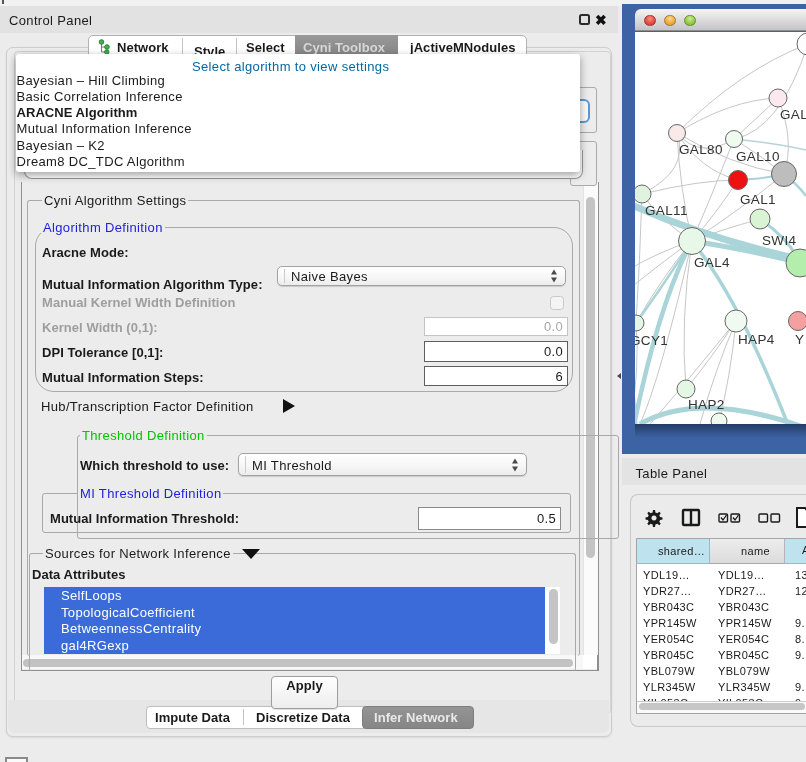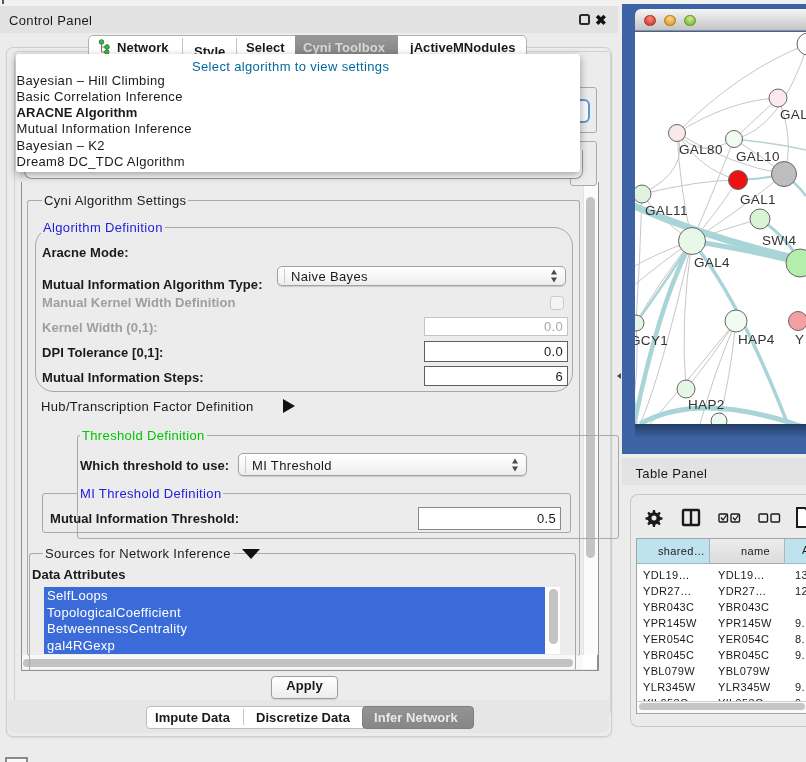--- a/index.html
+++ b/index.html
@@ -119,25 +119,25 @@
 </div>
 <div class="abs b" style="left:50px;top:511px;">Mutual Information Threshold:</div>
 <div class="tf" style="left:418px;top:507px;width:143px;height:23px;border-color:#8a8a8a;">0.5</div>
 
 <div class="grp" style="left:29px;top:553px;width:545px;height:117px;border-bottom:none;">
   <div class="grplbl" style="left:13px;">Sources for Network Inference</div>
 </div>
 <div class="abs" style="left:242px;top:549px;width:0;height:0;border-left:9.5px solid transparent;border-right:9.5px solid transparent;border-top:10px solid #111;"></div>
 <div class="abs b" style="left:32px;top:567px;">Data Attributes</div>
 <div class="abs" style="left:44px;top:587px;width:516px;height:67px;background:#fff;"></div>
-<div class="abs" style="left:44px;top:587px;width:501px;height:67px;background:#3b6bd8;color:#fff;padding-left:3px;padding-top:1px;box-sizing:border-box;line-height:16.5px;font-size:13px;">
+<div class="abs" style="left:44px;top:587px;width:501px;height:67px;background:#3b6bd8;color:#fff;padding-left:17px;padding-top:1px;box-sizing:border-box;line-height:16.5px;font-size:13px;">
 SelfLoops<br>TopologicalCoefficient<br>BetweennessCentrality<br>gal4RGexp</div>
 <div class="abs" style="left:549px;top:589px;width:9px;height:55px;background:#c4c4c4;border-radius:4.5px;"></div>
 
-<div class="abs b" style="left:271px;top:676px;width:67px;height:23px;background:linear-gradient(#ffffff,#ededed);border:1px solid #9e9e9e;border-radius:4px;box-shadow:0 1px 1px rgba(0,0,0,0.12);box-sizing:border-box;text-align:center;line-height:17px;">Apply</div>
+<div class="abs b" style="left:271px;top:676px;width:67px;height:33px;background:linear-gradient(#ffffff,#ededed);border:1px solid #9e9e9e;border-radius:4px;box-shadow:0 1px 1px rgba(0,0,0,0.12);box-sizing:border-box;text-align:center;line-height:17px;">Apply</div>
 
 <div class="abs" style="left:570px;top:87px;width:25px;height:44px;border:1px solid #aaa;border-radius:3px;background:#ececec;"></div>
 <div class="abs" style="left:560px;top:99px;width:30px;height:24px;background:#fafafa;border:2.5px solid #5b97d6;border-radius:6px;box-sizing:border-box;"></div>
 <div class="abs" style="left:570px;top:141px;width:24.5px;height:43px;border:1px solid #aaa;border-radius:3px;background:#ececec;"></div>
 <div class="abs" style="left:23.5px;top:150px;width:557px;height:28px;background:#fff;border:1px solid #9a9a9a;border-top:none;border-radius:0 0 8px 8px;"></div>
 <div class="abs" style="left:16px;top:54px;width:564px;height:117.5px;background:#fff;border-radius:3px;box-shadow:0 3px 9px rgba(0,0,0,0.38);"></div>
 <div class="abs" style="left:192px;top:59px;color:#0369a1;">Select algorithm to view settings</div>
 <div class="abs" style="left:16.5px;top:72.5px;line-height:16.3px;">
 Bayesian – Hill Climbing<br>Basic Correlation Inference<br><span class="b">ARACNE Algorithm</span><br>Mutual Information Inference<br>Bayesian – K2<br>Dream8 DC_TDC Algorithm</div>
 

